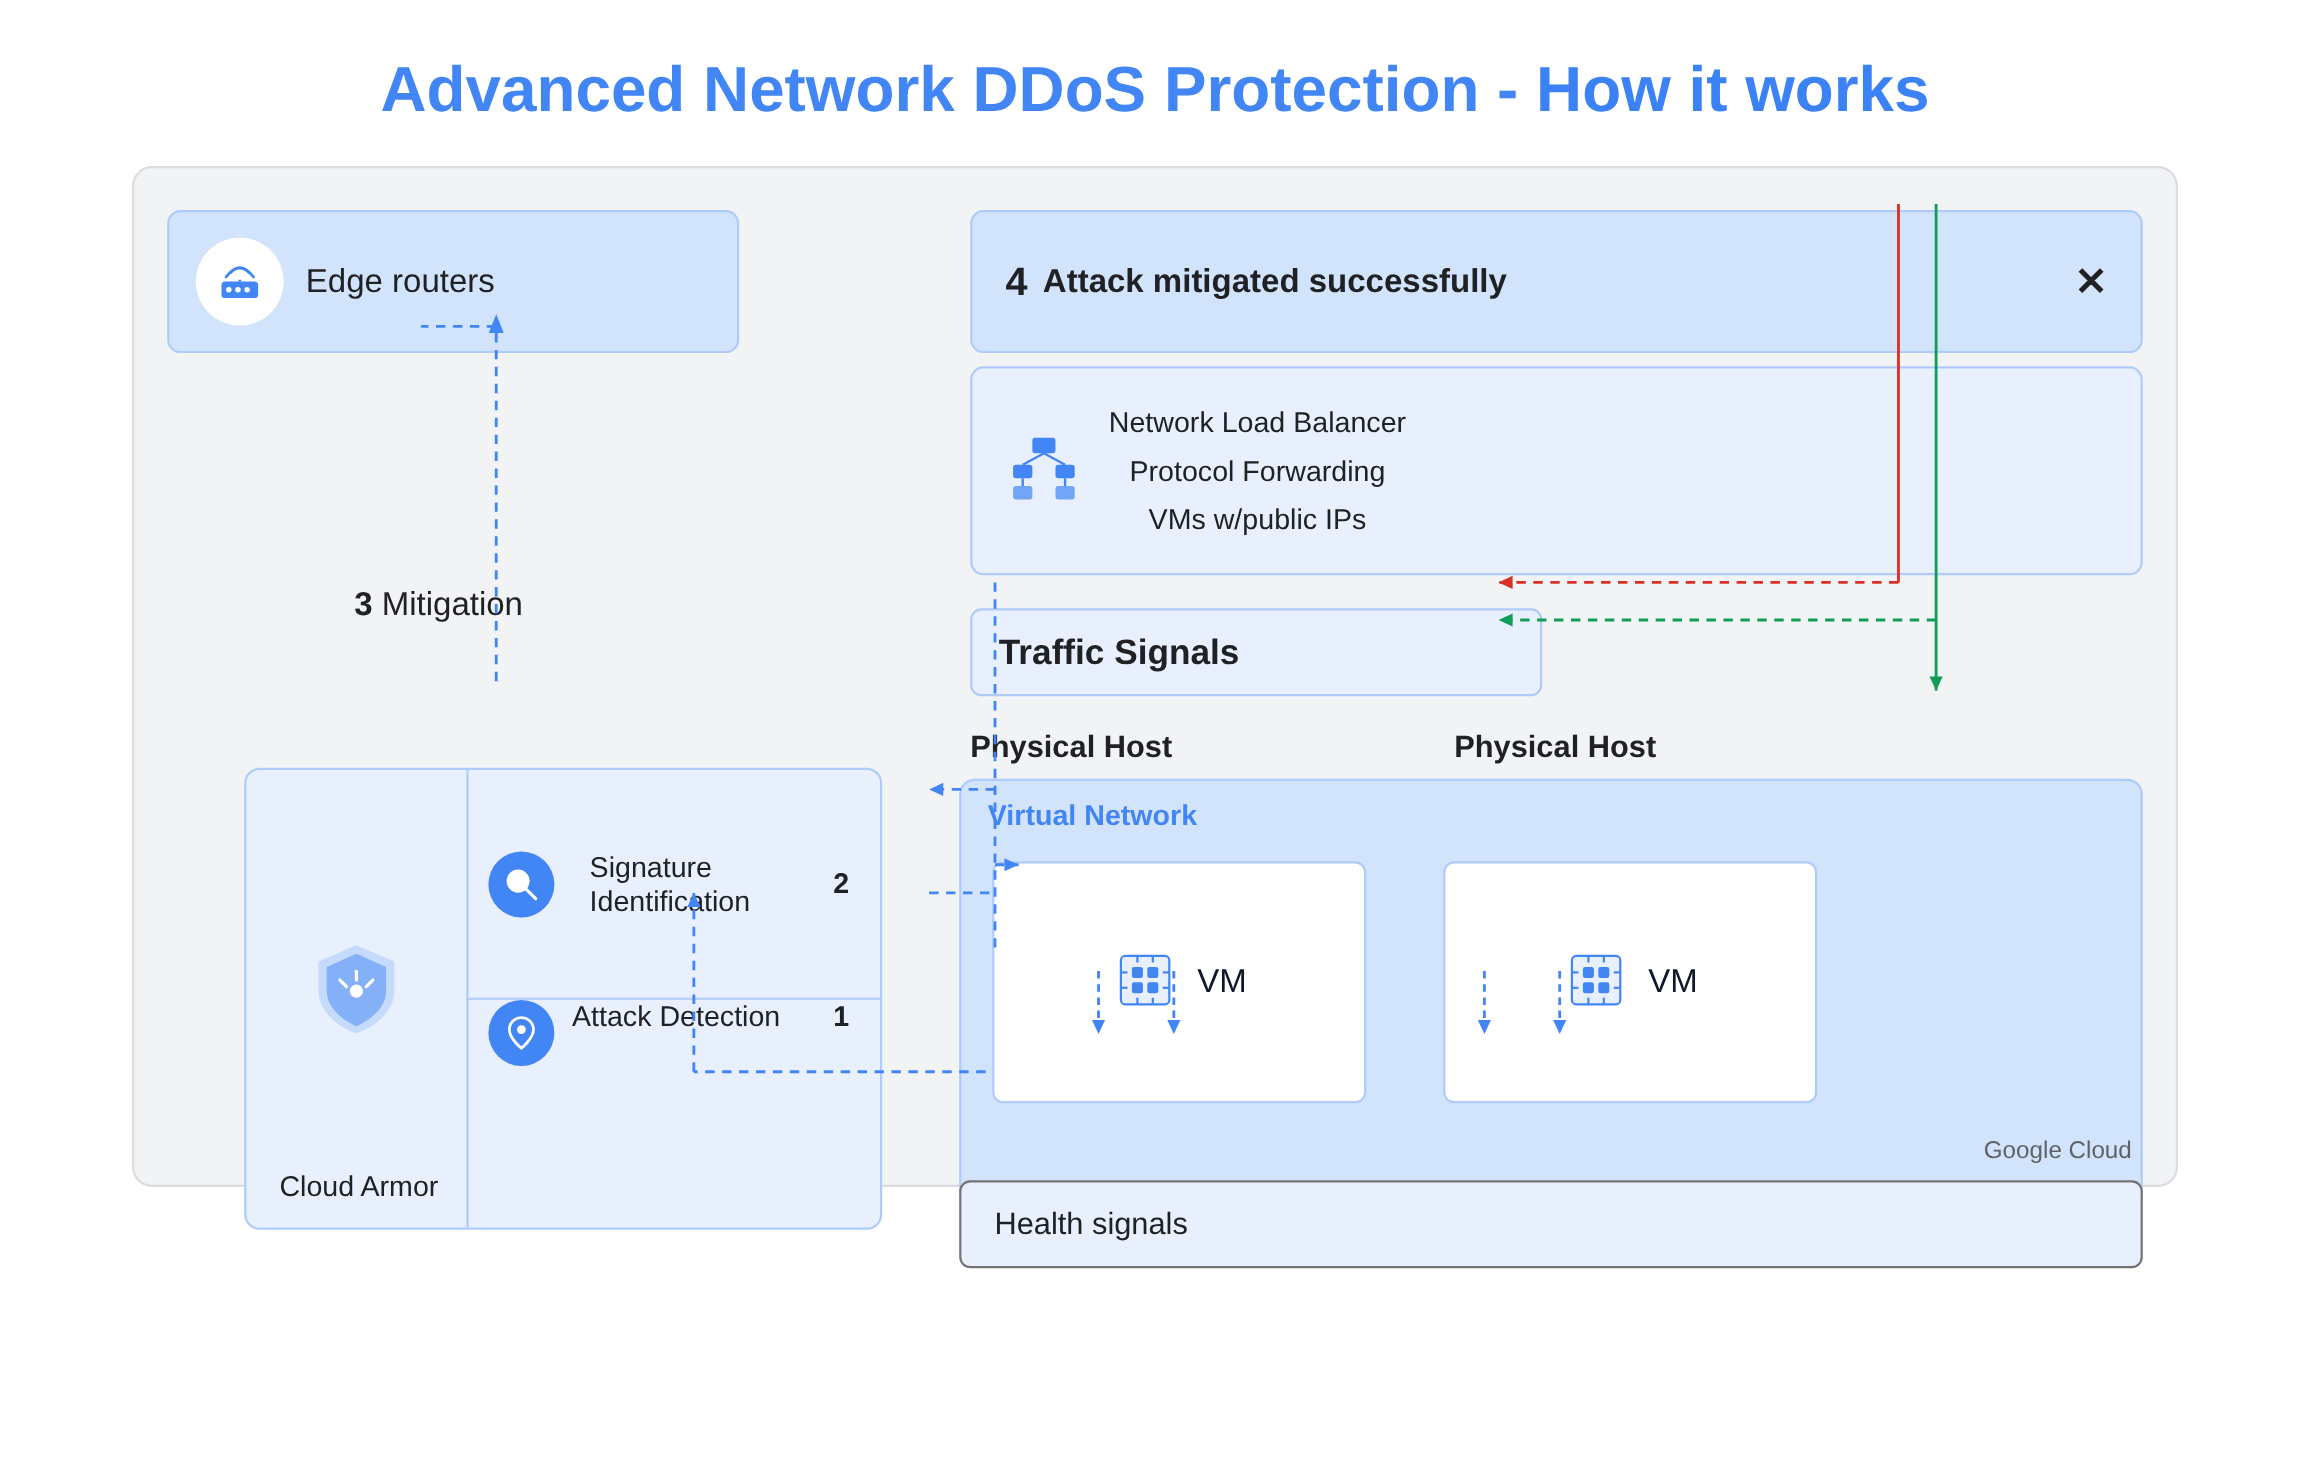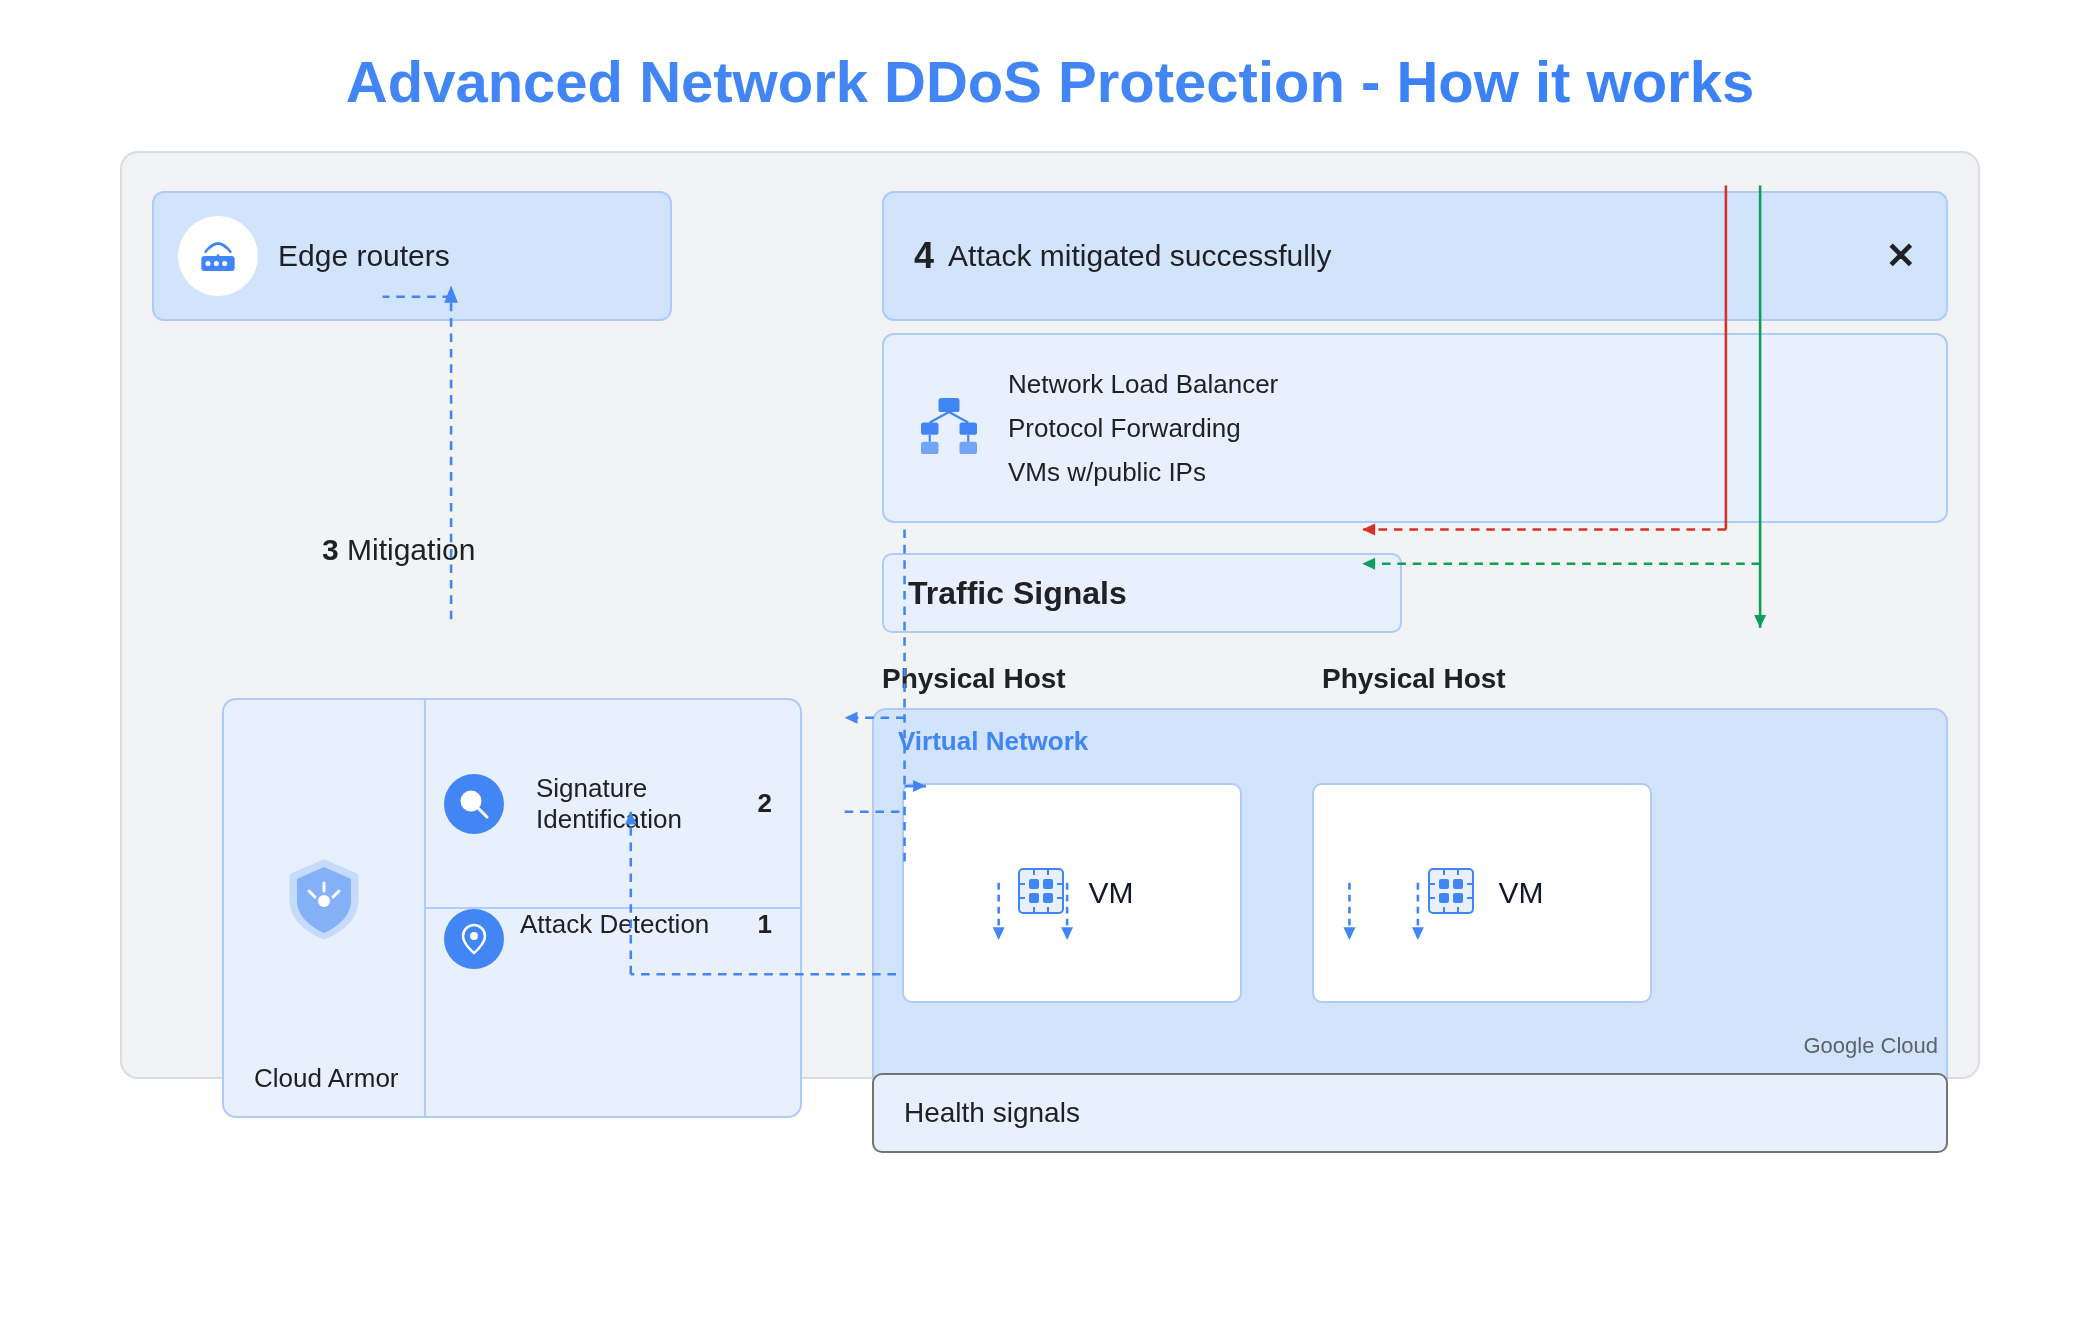--- a/index.html
+++ b/index.html
@@ -84,21 +84,21 @@
     }
     .step-number {
       font-size: 36px;
       font-weight: 700;
       color: #202124;
       margin-right: 14px;
     }
     .mitigated-text {
       font-size: 30px;
       color: #202124;
-      font-weight: 400;
+      font-weight: 700;
       flex: 1;
     }
     .x-icon {
       font-size: 36px;
       color: #202124;
       font-weight: 700;
     }
 
     
     .nlb-box {
@@ -116,20 +116,21 @@
       gap: 24px;
     }
     .nlb-icon svg {
       width: 70px;
       height: 70px;
     }
     .nlb-text {
       font-size: 26px;
       color: #202124;
       line-height: 1.7;
+      text-align: center;
     }
 
     
     .traffic-signals-box {
       position: absolute;
       top: 400px;
       left: 760px;
       width: 520px;
       height: 80px;
       background: #e8f0fe;

